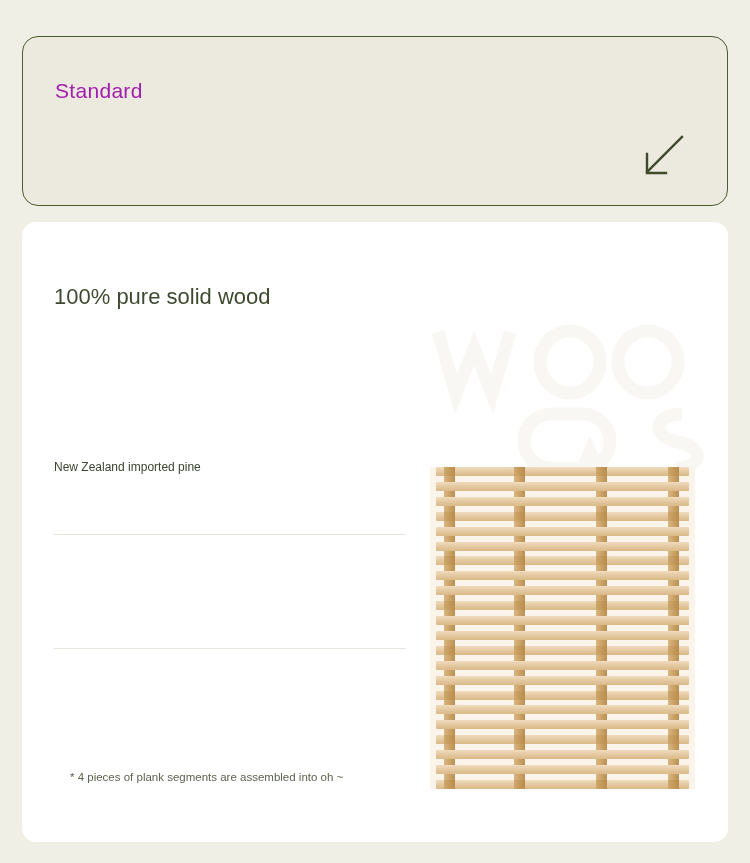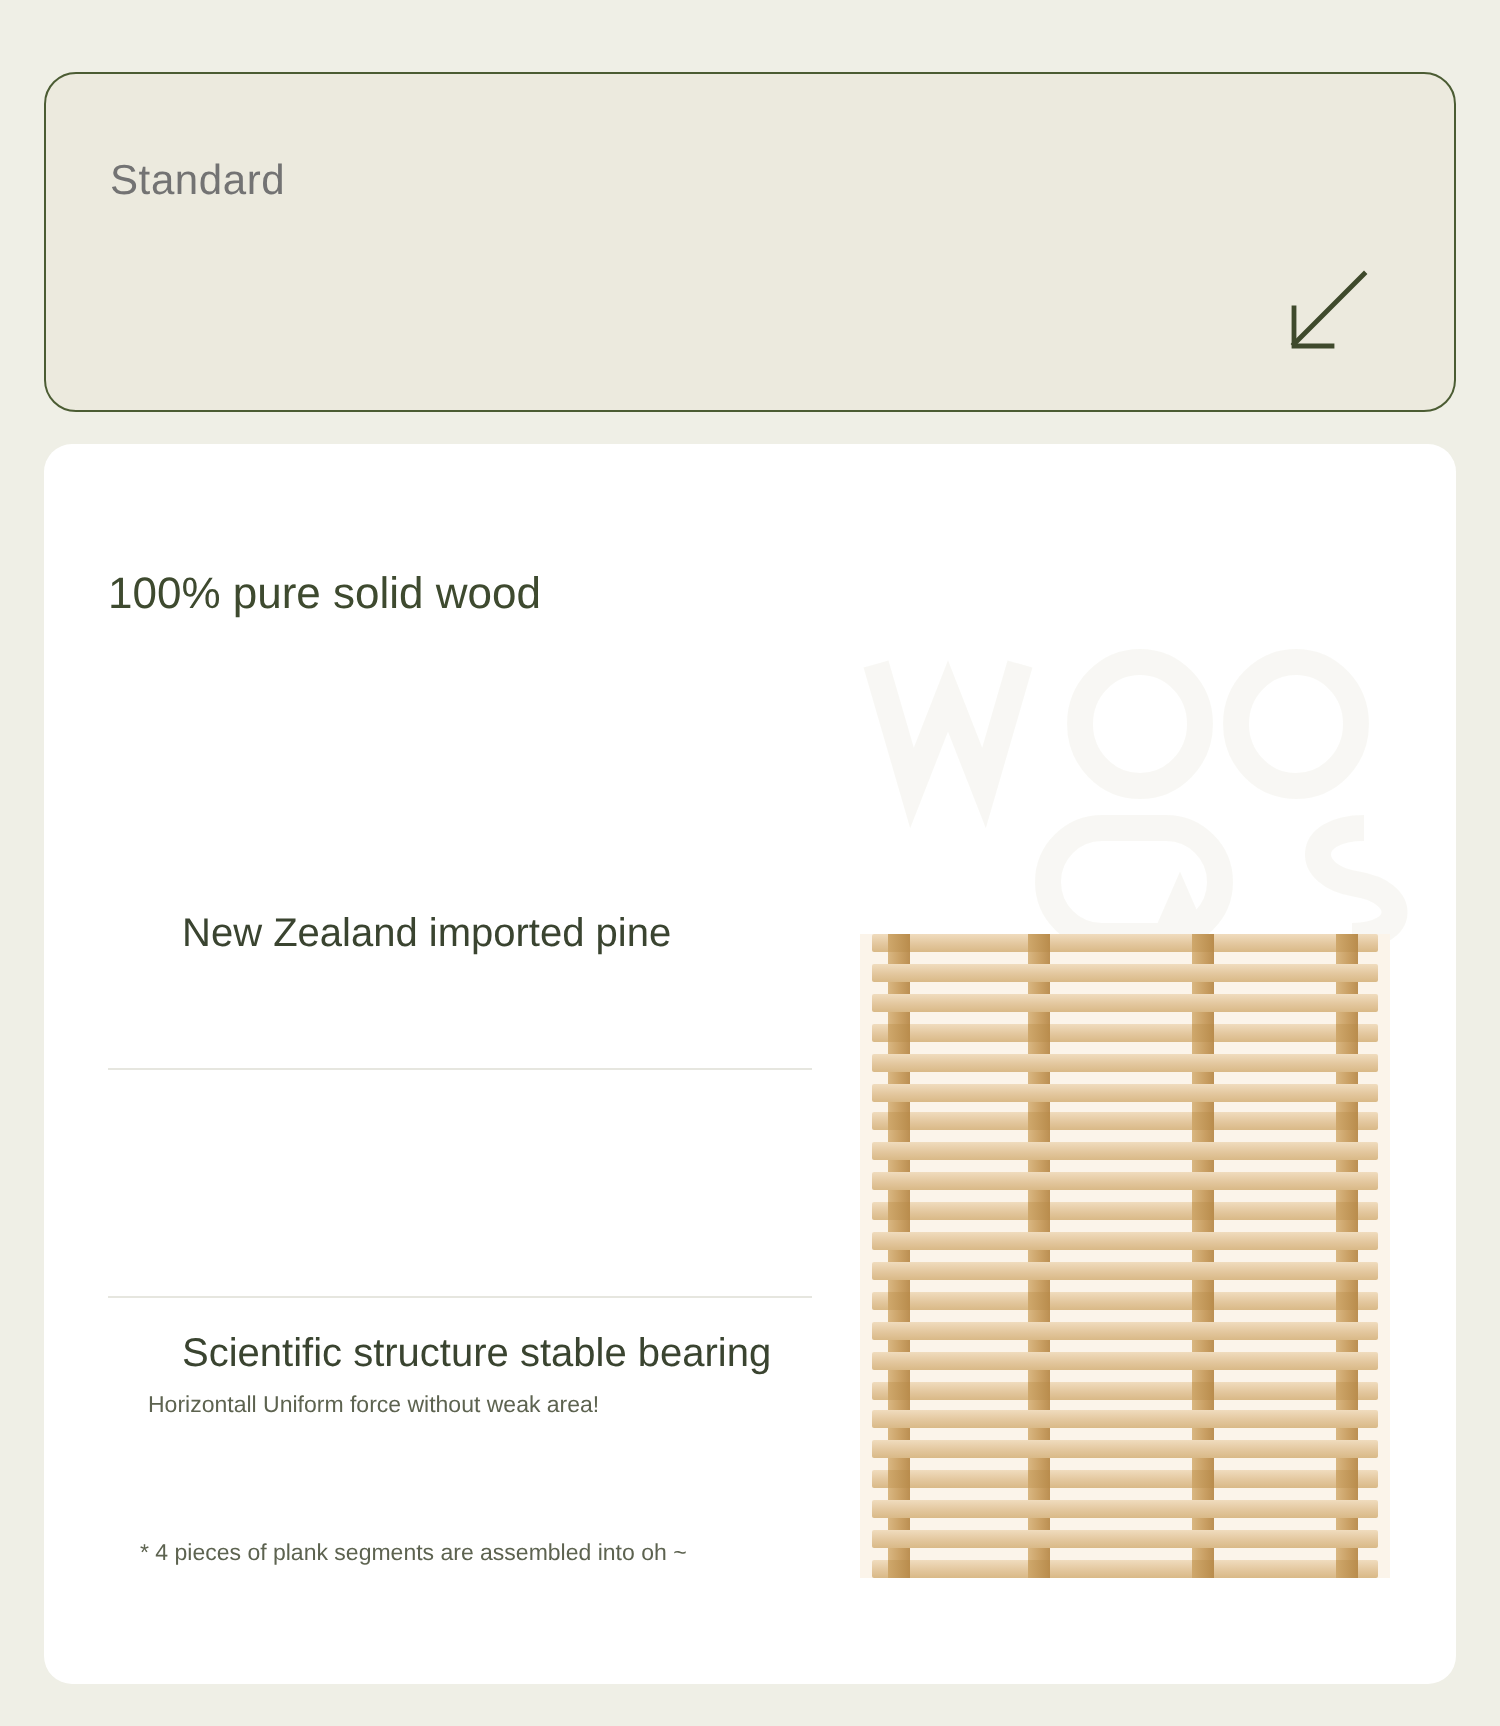--- a/index.html
+++ b/index.html
@@ -25,21 +25,21 @@
     height: 170px;
     background: #eceade;
     border: 1.5px solid #4b5c33;
     border-radius: 16px;
   }
   .header-eyebrow {
     position: absolute;
     left: 32px;
     top: 42px;
     font-size: 21px;
-    color: #737373;
+    color: #a21caf;
     letter-spacing: 0.3px;
   }
   .header-title {
     position: absolute;
     left: 32px;
     top: 96px;
     font-size: 27px;
     color: #2f3a1f;
     letter-spacing: 0.2px;
   }
@@ -91,24 +91,23 @@
     color: #2f3a22;
   }
 
   
   .feature {
     position: absolute;
     left: 32px;
     width: 360px;
   }
   .feature-title {
-    font-size: 20px;
+    font-size: 12px;
     color: #3a4430;
     line-height: 19px;
-    margin-left: 37px;
   }
   .feature-sub {
     margin-top: 9px;
     margin-left: 20px;
     font-size: 11.5px;
     color: #5d6350;
     line-height: 14px;
   }
   .feature-rule {
     position: absolute;
@@ -204,24 +203,20 @@
 
   <div class="feature" style="top:236px;">
     <div class="feature-title">New Zealand imported pine</div>
   </div>
   <div class="feature-rule" style="top:312px;"></div>
 
   <div class="feature" style="top:332px;">
   </div>
   <div class="feature-rule" style="top:426px;"></div>
 
-  <div class="feature" style="top:446px;">
-    <div class="feature-title">Scientific structure stable bearing</div>
-    <div class="feature-sub">Horizontall Uniform force without weak area!</div>
-  </div>
 
   <div class="footnote">* 4 pieces of plank segments are assembled into oh ~</div>
 
   <div class="plank-wrap">
     <div class="plank-inner" id="plank-inner">
         <div class="rail" style="left: 8px;"></div>
         <div class="rail" style="left: 78px;"></div>
         <div class="rail" style="left: 160px;"></div>
         <div class="rail" style="left: 232px;"></div>
         <div class="slat" style="top: 0px;"></div>

